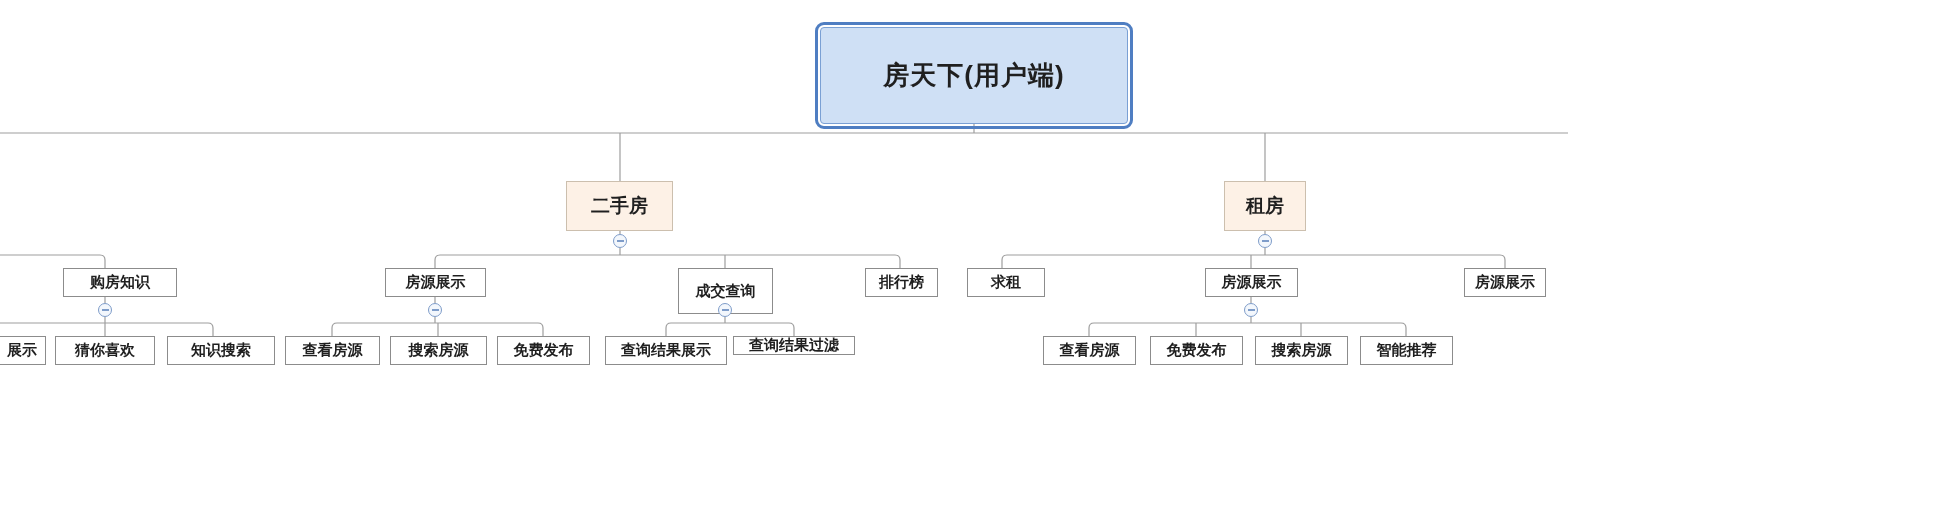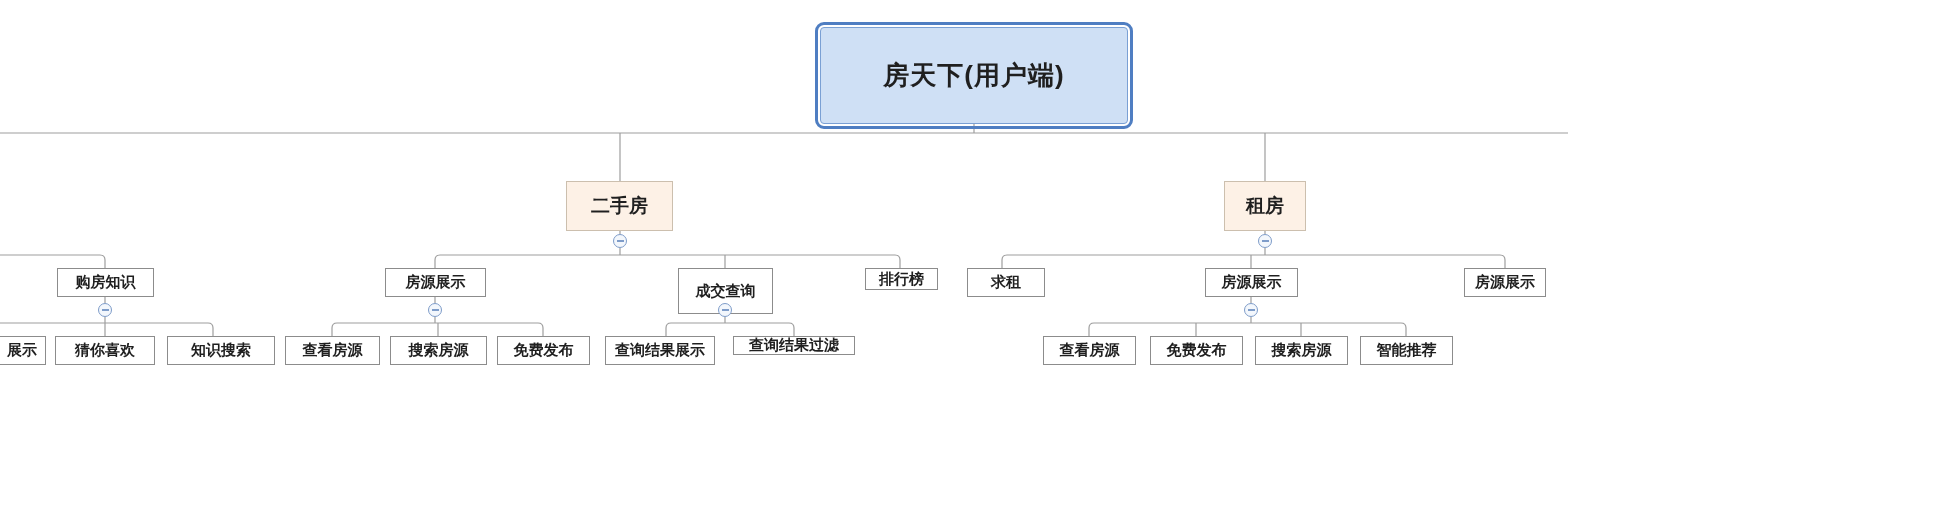--- a/index.html
+++ b/index.html
@@ -64,35 +64,35 @@
              M1251,297 V303 M1251,317 V323
              M1089,336 V328 Q1089,323 1094,323 H1401 Q1406,323 1406,328 V336
              M1196,323 V336 M1301,323 V336"></path>
   </svg>
 
   <div class="node branch" style="left:566px;top:181px;width:107px;height:50px">二手房</div>
 
   <div class="node root" style="left:820px;top:27px;width:308px;height:97px">房天下(用户端)</div>
   <div class="node branch" style="left:1224px;top:181px;width:82px;height:50px">租房</div>
 
-  <div class="node leaf" style="left:57px;top:268px;width:97px;height:29px">购房知识</div>
+  <div class="node leaf" style="left:63px;top:268px;width:114px;height:29px">购房知识</div>
   <div class="node leaf" style="left:385px;top:268px;width:101px;height:29px">房源展示</div>
   <div class="node leaf" style="left:678px;top:268px;width:95px;height:46px">成交查询</div>
-  <div class="node leaf" style="left:865px;top:268px;width:73px;height:22px">排行榜</div>
+  <div class="node leaf" style="left:865px;top:268px;width:73px;height:29px">排行榜</div>
   <div class="node leaf" style="left:967px;top:268px;width:78px;height:29px">求租</div>
   <div class="node leaf" style="left:1205px;top:268px;width:93px;height:29px">房源展示</div>
   <div class="node leaf" style="left:1464px;top:268px;width:82px;height:29px">房源展示</div>
 
   <div class="node leaf cut" style="left:-58px;top:336px;width:104px;height:29px">展示</div>
   <div class="node leaf" style="left:55px;top:336px;width:100px;height:29px">猜你喜欢</div>
   <div class="node leaf" style="left:167px;top:336px;width:108px;height:29px">知识搜索</div>
   <div class="node leaf" style="left:285px;top:336px;width:95px;height:29px">查看房源</div>
   <div class="node leaf" style="left:390px;top:336px;width:97px;height:29px">搜索房源</div>
   <div class="node leaf" style="left:497px;top:336px;width:93px;height:29px">免费发布</div>
-  <div class="node leaf" style="left:605px;top:336px;width:110px;height:29px">查询结果展示</div>
+  <div class="node leaf" style="left:605px;top:336px;width:122px;height:29px">查询结果展示</div>
   <div class="node leaf" style="left:733px;top:336px;width:122px;height:19px">查询结果过滤</div>
   <div class="node leaf" style="left:1043px;top:336px;width:93px;height:29px">查看房源</div>
   <div class="node leaf" style="left:1150px;top:336px;width:93px;height:29px">免费发布</div>
   <div class="node leaf" style="left:1255px;top:336px;width:93px;height:29px">搜索房源</div>
   <div class="node leaf" style="left:1360px;top:336px;width:93px;height:29px">智能推荐</div>
 
   <div class="collapse" style="left:613px;top:234px"></div>
   <div class="collapse" style="left:1258px;top:234px"></div>
   <div class="collapse" style="left:98px;top:303px"></div>
   <div class="collapse" style="left:428px;top:303px"></div>

